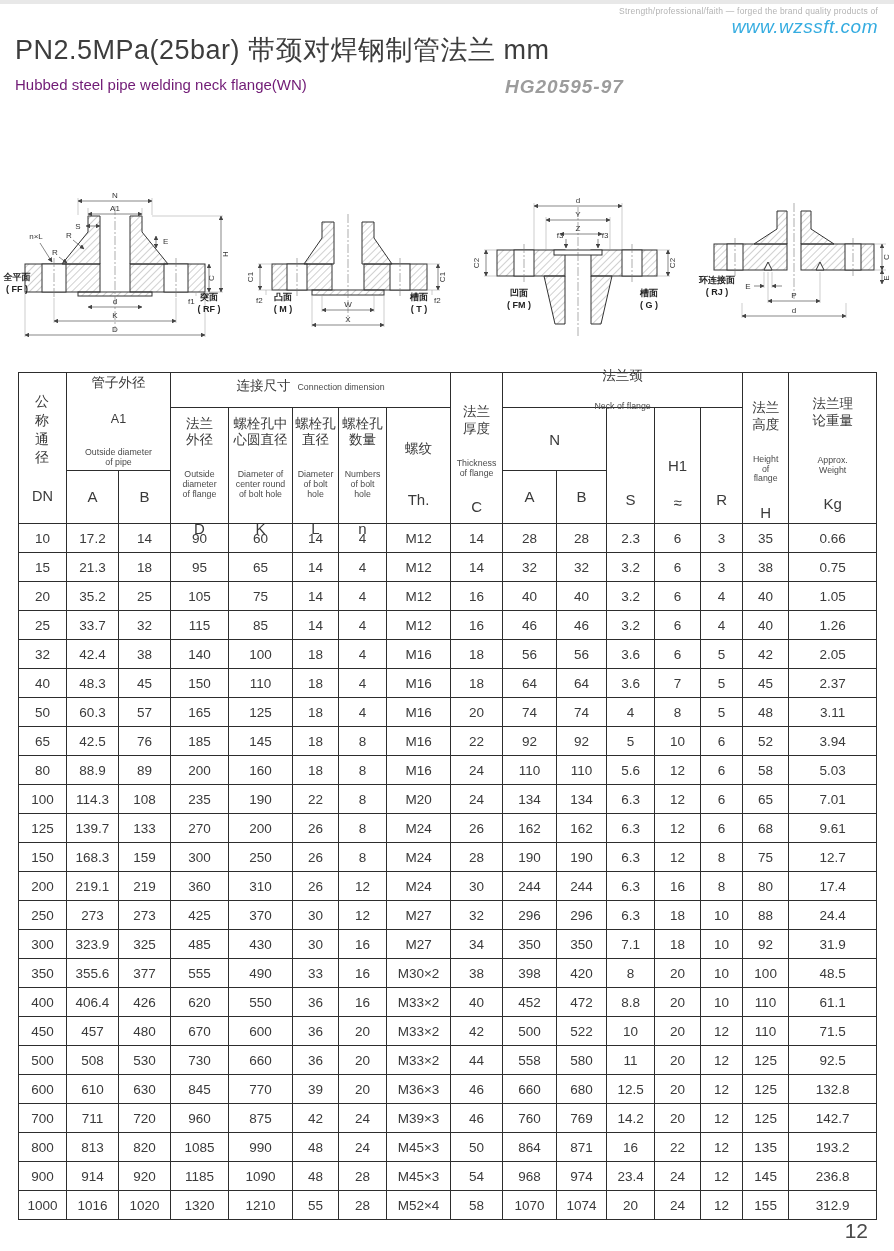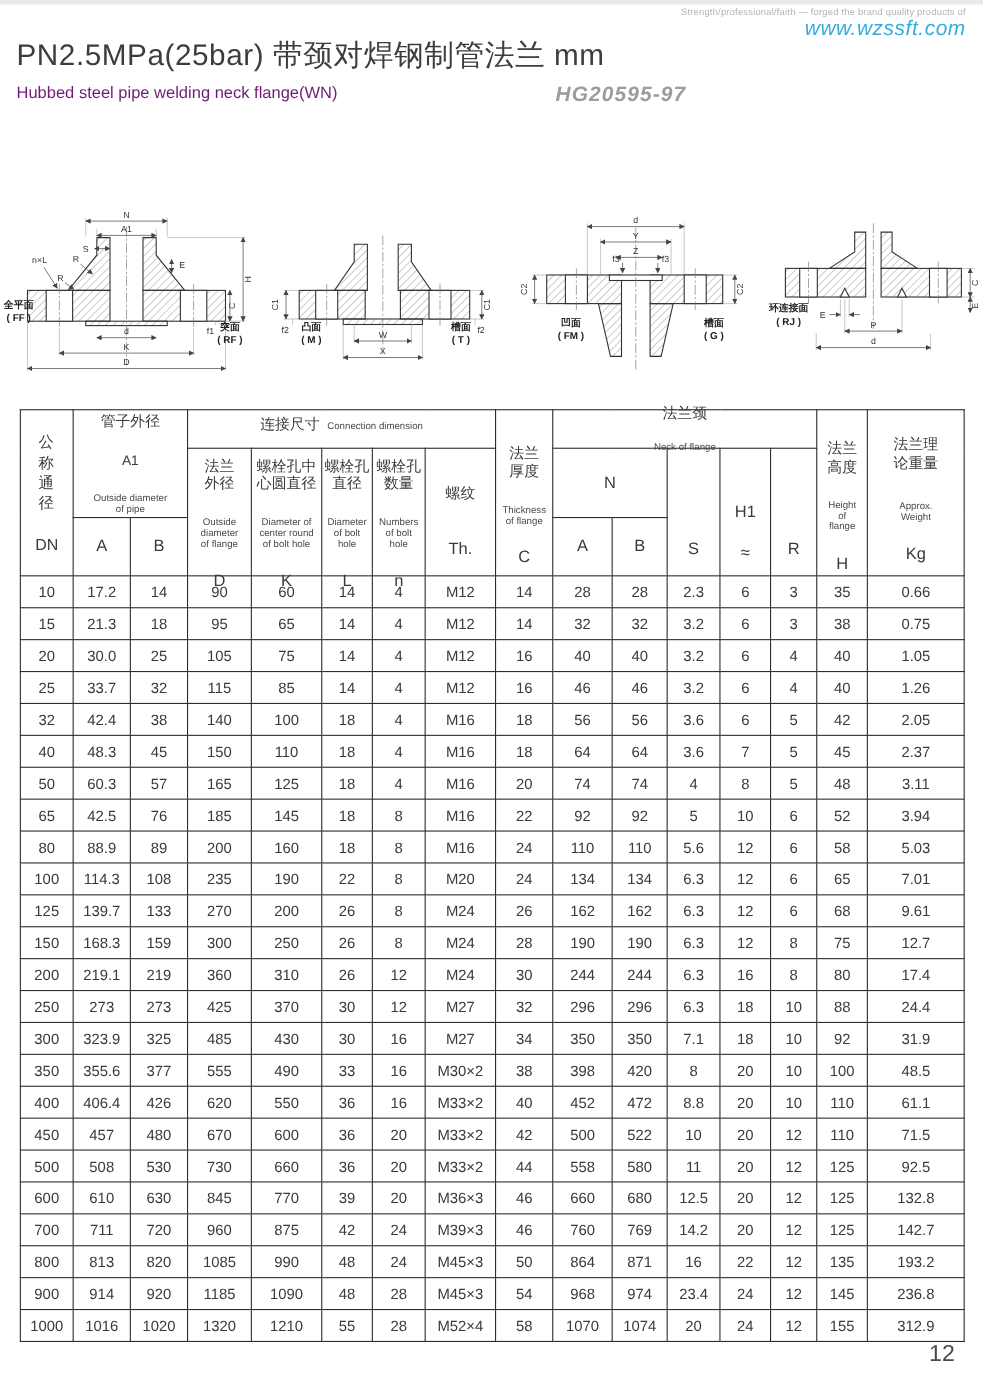--- a/index.html
+++ b/index.html
@@ -425,21 +425,21 @@
           <td>32</td>
           <td>32</td>
           <td>3.2</td>
           <td>6</td>
           <td>3</td>
           <td>38</td>
           <td>0.75</td>
         </tr>
         <tr>
           <td>20</td>
-          <td>30.0</td>
+          <td>35.2</td>
           <td>25</td>
           <td>105</td>
           <td>75</td>
           <td>14</td>
           <td>4</td>
           <td>M12</td>
           <td>16</td>
           <td>40</td>
           <td>40</td>
           <td>3.2</td>

